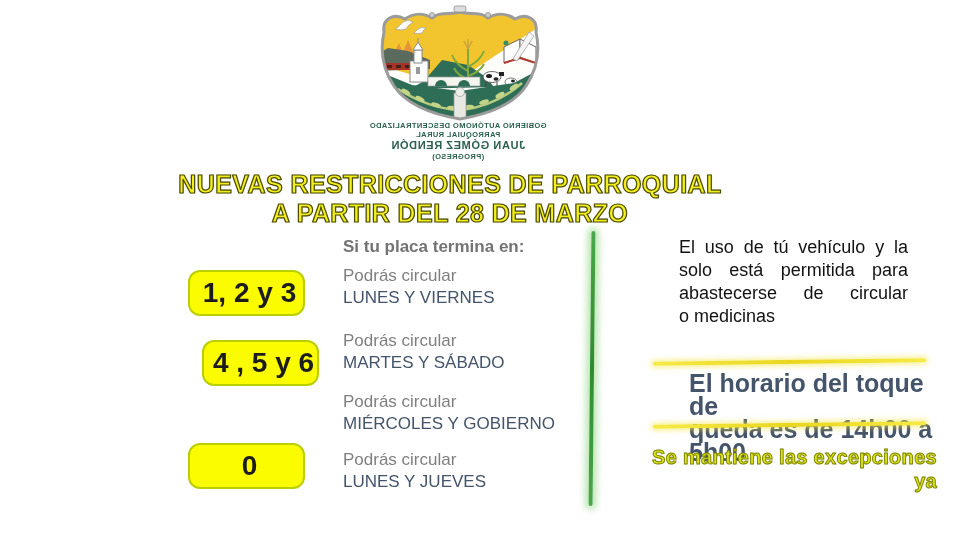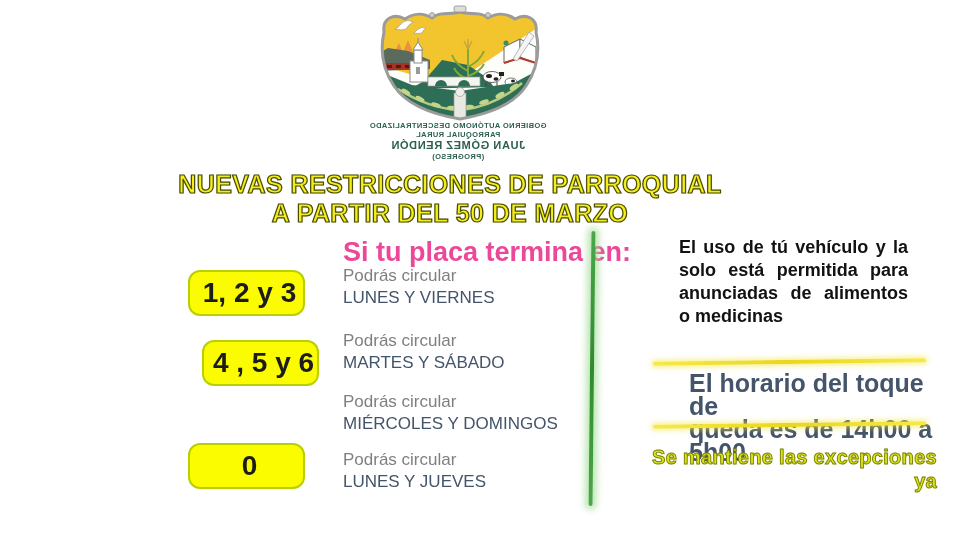--- a/index.html
+++ b/index.html
@@ -20,36 +20,36 @@
 
   
   .plate-box { position:absolute; left:188px; width:117px; height:46px;
                background:#fcfc00; border:2.5px solid #b9cf00; border-radius:12px;
                display:flex; align-items:center; justify-content:center;
                font-weight:bold; font-size:28px; color:#1c1c1c;padding-left:6px; }
   .pb0 { top:270px; } .pb1 { top:340px;margin-left:14px; } .pb2 { top:392px; height:45px; } .pb3 { top:443px; }
 
   
   .mid-heading { position:absolute; left:343px; top:237px; font-weight:bold;
-                 font-size:27px; color:#ec4899; }
+                 font-size:17px; color:#737373; }
   .mid-row { position:absolute; left:343px; width:250px; font-weight:normal;
              font-size:17px; line-height:22px; }
   .mr0 { top:265px; } .mr1 { top:330px; } .mr2 { top:391px; } .mr3 { top:449px; }
   .permit { color:#7f7f7f; }
   .days { color:#44546a; }
 
   
   .divider { position:absolute; left:590px; top:231px; width:3.5px; height:275px;
              background:linear-gradient(180deg,#4aa84a,#2e8b2e 50%,#4aa84a);
              border-radius:2px; transform:rotate(.6deg);
              box-shadow:0 0 7px 3.5px rgba(160,220,148,.75); }
 
   
   .vehicle-par { position:absolute; left:679px; top:236px; width:229px;
-                 font-weight:bold; font-size:18px; line-height:23px; color:#121212; }
+                 font-weight:normal; font-size:18px; line-height:23px; color:#121212; }
   .vehicle-par .jline { text-align:justify; text-align-last:justify; }
   .yellow-rule { position:absolute; left:653px; width:273px; height:4px; border-radius:3px;
                  background:linear-gradient(90deg,#f6ea45,#e9d71f 50%,#f6ea45);
                  transform:rotate(-.7deg);
                  box-shadow:0 0 5px 2px rgba(244,230,70,.55); }
   .yr0 { top:360px; } .yr1 { top:423px; }
   .curfew { position:absolute; left:689px; top:372px; width:245px;
             font-weight:bold; font-size:25px; line-height:23px; color:#44546a; }
   .exceptions { position:absolute; left:635px; top:445px; width:302px; text-align:right;
                 font-weight:bold; font-size:20px; line-height:24px; letter-spacing:.3px;
@@ -151,52 +151,52 @@
 
   <div class="logo-text">
     <div class="logo-line-sm">GOBIERNO AUTÓNOMO DESCENTRALIZADO</div>
     <div class="logo-line-sm">PARROQUIAL RURAL</div>
     <div class="logo-line-lg">JUAN GÓMEZ RENDÓN</div>
     <div class="logo-line-sm">(PROGRESO)</div>
   </div>
 
   <div class="title">
     <div>NUEVAS RESTRICCIONES DE PARROQUIAL</div>
-    <div>A PARTIR DEL 50 DE MARZO</div>
+    <div>A PARTIR DEL 28 DE MARZO</div>
   </div>
 
   <div class="plate-box pb0">1, 2 y 3</div>
   <div class="plate-box pb1">4 , 5 y 6</div>
   <div class="plate-box pb3">0</div>
 
   <div class="mid-heading">Si tu placa termina en:</div>
 
   <div class="mid-row mr0">
     <div class="permit">Podrás circular</div>
     <div class="days">LUNES Y VIERNES</div>
   </div>
   <div class="mid-row mr1">
     <div class="permit">Podrás circular</div>
     <div class="days">MARTES Y SÁBADO</div>
   </div>
   <div class="mid-row mr2">
     <div class="permit">Podrás circular</div>
-    <div class="days">MIÉRCOLES Y DOMINGOS</div>
+    <div class="days">MIÉRCOLES Y GOBIERNO</div>
   </div>
   <div class="mid-row mr3">
     <div class="permit">Podrás circular</div>
     <div class="days">LUNES Y JUEVES</div>
   </div>
 
   <div class="divider"></div>
 
   <div class="vehicle-par">
     <div class="jline">El uso de tú vehículo y la</div>
     <div class="jline">solo está permitida para</div>
-    <div class="jline">anunciadas de alimentos</div>
+    <div class="jline">abastecerse de circular</div>
     <div>o medicinas</div>
   </div>
 
   <div class="yellow-rule yr0"></div>
 
   <div class="curfew">
     <div>El horario del toque de</div>
     <div>queda es de 14h00 a 5h00</div>
   </div>
 

